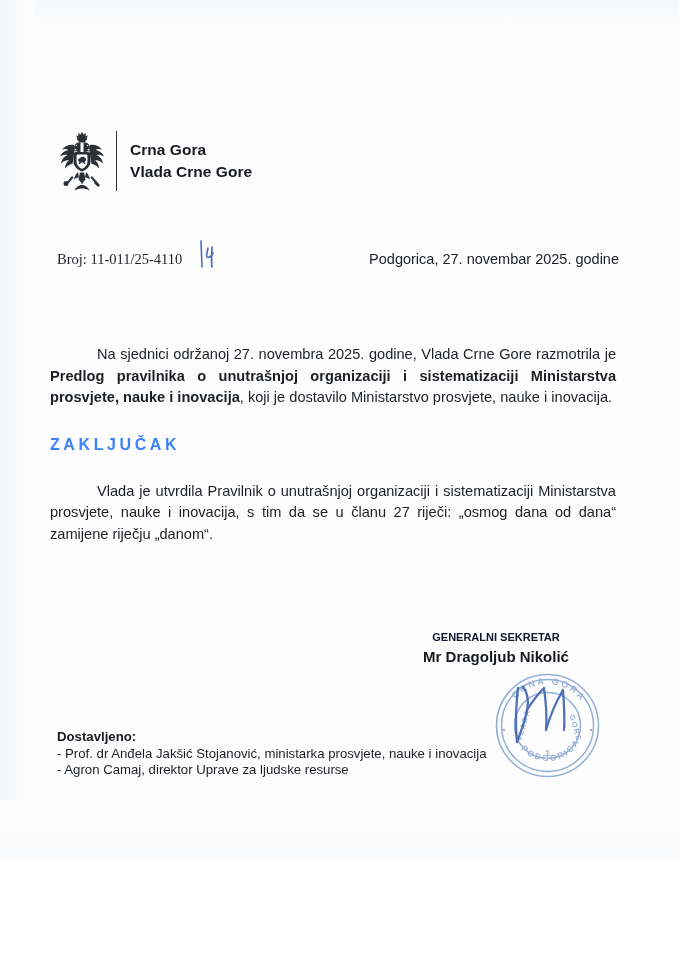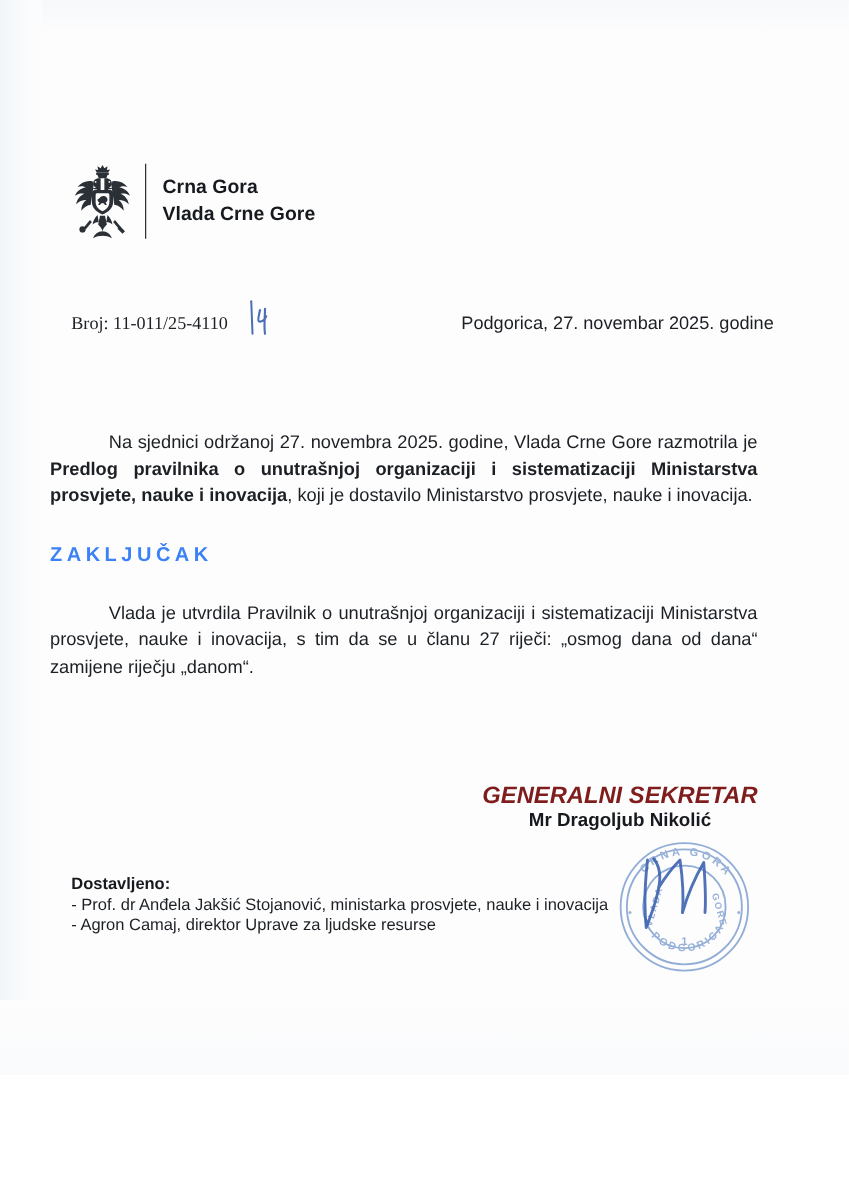--- a/index.html
+++ b/index.html
@@ -108,21 +108,21 @@
   .ref-place {
     font-size: 14.5px;
     color: #1c2024;
     white-space: nowrap;
     padding-right: 4px;
   }
 
   
   .body-block {
     position: absolute;
-    left: 40px;
+    left: 50px;
     top: 344px;
     width: 566px;
   }
   .para {
     font-size: 14.6px;
     line-height: 21.5px;
     text-align: justify;
     text-indent: 47px;
     color: #1c2024;
     margin: 0;
@@ -142,26 +142,25 @@
 
   
   .signature-block {
     position: absolute;
     left: 370px;
     top: 627px;
     width: 252px;
     text-align: center;
   }
   .signature-title {
-    font-size: 19px;
+    font-size: 11px;
     font-weight: bold;
     line-height: 20px;
-    color: #7f1d1d;
-    white-space: nowrap;
-    font-style: italic;
+    color: #0f172a;
+    white-space: nowrap;
   }
   .signature-name {
     font-size: 15px;
     font-weight: bold;
     line-height: 20px;
     color: #16191d;
     white-space: nowrap;
   }
 
   
@@ -171,21 +170,21 @@
     top: 672px;
     width: 107px;
     height: 107px;
     pointer-events: none;
   }
 
   
   .distribution {
     position: absolute;
     left: 57px;
-    top: 698px;
+    top: 728px;
     width: 470px;
   }
   .distribution-title {
     font-size: 13.2px;
     font-weight: bold;
     line-height: 17.5px;
     color: #16191d;
   }
   .distribution-item {
     font-size: 13.2px;

